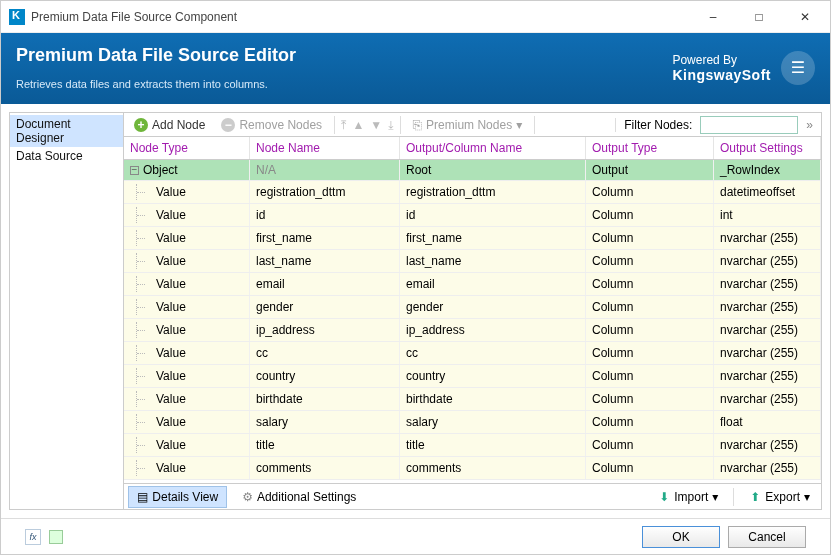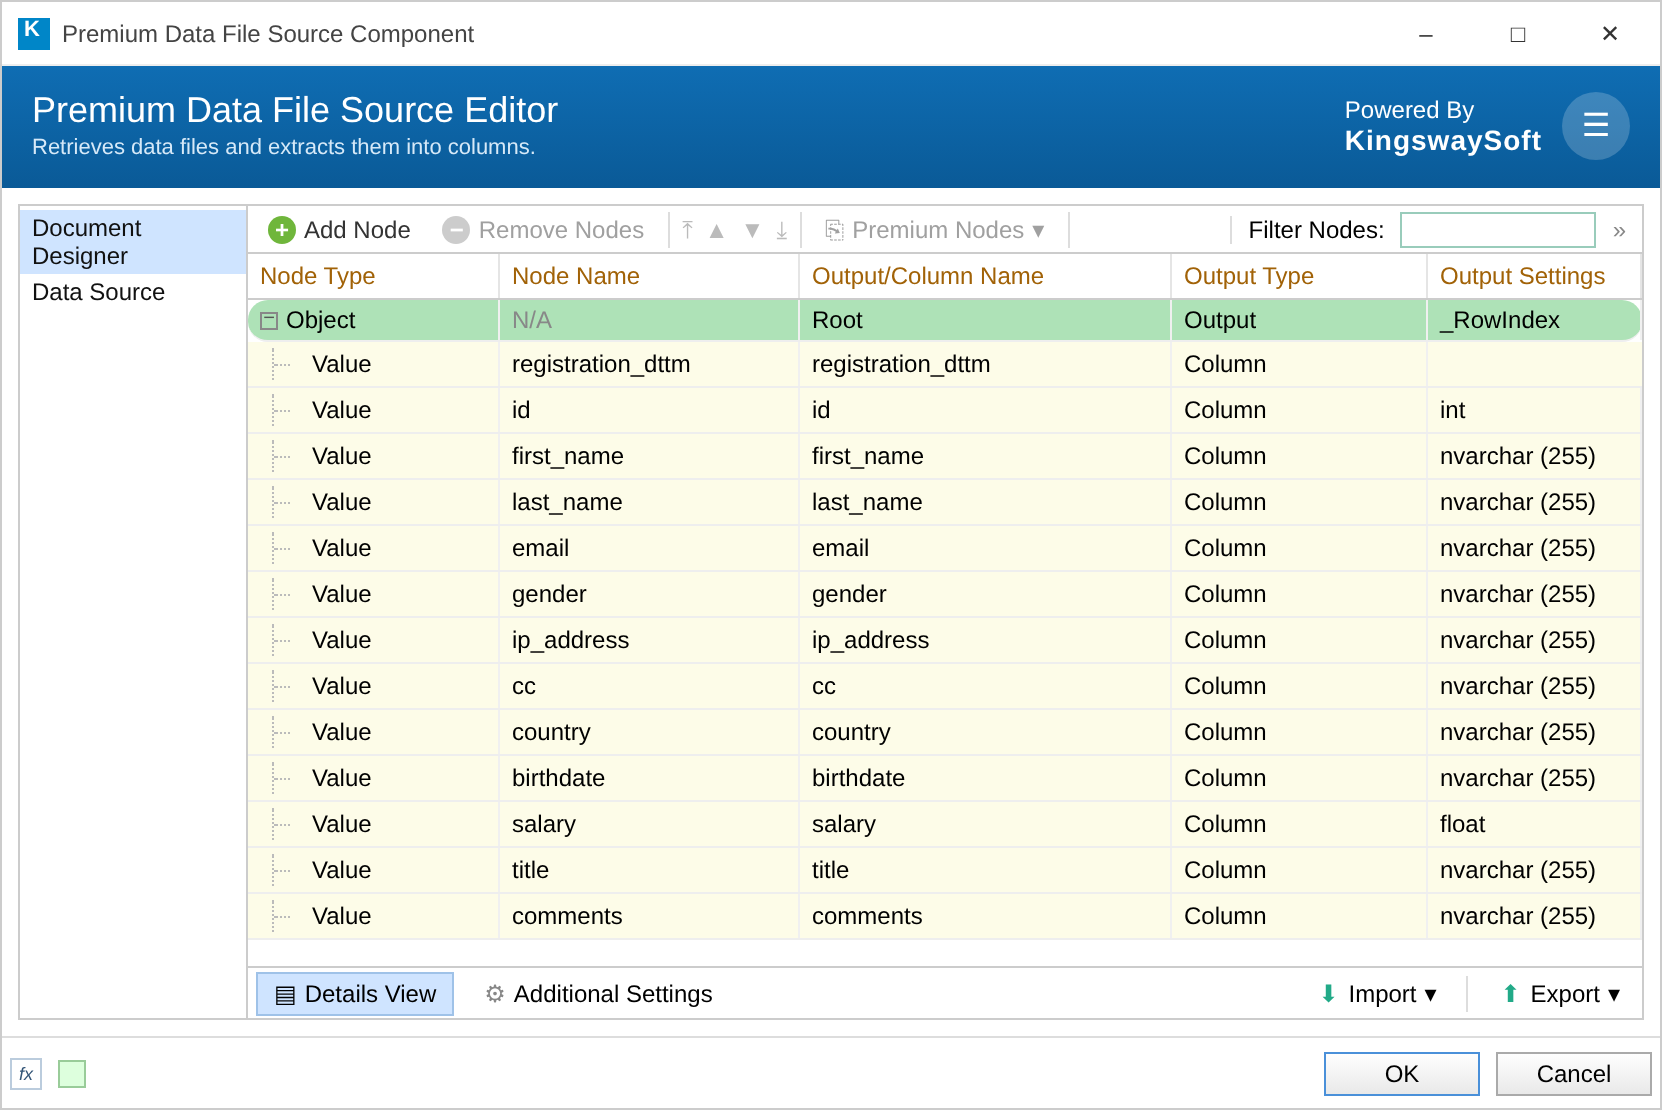--- a/index.html
+++ b/index.html
@@ -5,21 +5,21 @@
 * { box-sizing: border-box; margin: 0; padding: 0; font-family: "Segoe UI", Tahoma, sans-serif; font-size: 12px; }
 body { background: #fff; width: 831px; height: 555px; border: 1px solid #ccc; display: flex; flex-direction: column; overflow: hidden; }
 .titlebar { height: 32px; display: flex; align-items: center; padding: 0 2px; background: #fff; border-bottom: 1px solid #eee; }
 .titlebar .app-icon { width: 16px; height: 16px; margin: 0 6px; background: #0086c8; display: inline-block; position: relative; }
 .titlebar .app-icon::after { content: "K"; color: #fff; font-weight: bold; font-size: 11px; position: absolute; left: 3px; top: 0; }
 .titlebar .title { flex: 1; color: #444; }
 .titlebar .winbtns { display: flex; }
 .titlebar .winbtn { width: 46px; height: 30px; display: flex; align-items: center; justify-content: center; color: #333; }
 .header { background: linear-gradient(#0f6db3, #0a5a97); color: #fff; padding: 12px 15px 14px; display: flex; align-items: center; }
 .header-text { flex: 1; }
-.header h1 { font-size: 18px; font-weight: 400; margin-bottom: 2px; }
+.header h1 { font-size: 18px; font-weight: 700; margin-bottom: 12px; }
 .header p { font-size: 11px; color: #d6e9f8; }
 .kws-logo { display: flex; align-items: center; gap: 10px; }
 .logo-txt { color: #fff; font-size: 11px; }
 .logo-txt b { font-size: 14px; letter-spacing: .5px; }
 .logo-circ { width: 34px; height: 34px; border-radius: 50%; background: #ffffff33; display: flex; align-items: center; justify-content: center; color: #fff; font-size: 16px; }
 .body { flex: 1; display: flex; border-top: 1px solid #ccc; margin: 8px; border: 1px solid #ccc; overflow: hidden; }
 .sidebar { width: 114px; border-right: 1px solid #ccc; background: #fff; padding-top: 2px; }
 .side-item { padding: 2px 6px; color: #111; cursor: default; }
 .side-item.selected { background: #cfe4ff; }
 .main { flex: 1; display: flex; flex-direction: column; }
@@ -28,42 +28,42 @@
 .tbtn.disabled { color: #a0a0a0; }
 .tbtn .plus { width: 14px; height: 14px; border-radius: 50%; background: #6fb63b; color: #fff; display: inline-flex; align-items: center; justify-content: center; font-size: 12px; font-weight: bold; line-height: 1; }
 .tbtn .minus { width: 14px; height: 14px; border-radius: 50%; background: #ccc; color: #fff; display: inline-flex; align-items: center; justify-content: center; font-size: 12px; font-weight: bold; line-height: 1; }
 .sep { width: 1px; height: 18px; background: #ddd; margin: 0 2px; }
 .arrows { display: flex; gap: 6px; color: #bbb; font-size: 11px; }
 .filter-lbl { margin-left: auto; padding-right: 4px; border-left: 1px solid #ddd; padding-left: 8px; }
 .filter-input { width: 98px; height: 18px; border: 1px solid #9cb; }
 .chev { padding: 0 4px; color: #888; }
 .grid { flex: 1; overflow: auto; background: #fff; }
 .ghead { display: flex; background: #fff; border-bottom: 1px solid #ccc; position: sticky; top: 0; }
-.ghead > div { padding: 4px 6px; border-right: 1px solid #e5e5e5; color: #a16207; }
+.ghead > div { padding: 4px 6px; border-right: 1px solid #e5e5e5; color: #a21caf; }
 .c1 { width: 126px; display: flex; align-items: center; }
 .c2 { width: 150px; }
 .c3 { width: 186px; }
 .c4 { width: 128px; }
 .c5 { flex: 1; }
 .grow { display: flex; border-bottom: 1px solid #eee; }
 .grow > div { padding: 3px 6px; border-right: 1px solid #f0f0f0; display: flex; align-items: center; }
 .grow.root { background: #e4fbe6; }
-.grow.root.sel { background: #aee2b7; border-radius: 10px; }
+.grow.root.sel { background: #aee2b7; }
 .grow.val { background: #fdfce8; }
 .tree-ind { display: inline-block; width: 20px; border-left: 1px dotted #bbb; height: 16px; margin-left: 6px; position: relative; }
 .tree-ind::after { content: ""; position: absolute; top: 8px; left: 0; width: 8px; border-top: 1px dotted #bbb; }
 .minus-box { width: 9px; height: 9px; border: 1px solid #888; display: inline-flex; align-items: center; justify-content: center; margin-right: 4px; }
 .minus-box::after { content: "−"; font-size: 10px; line-height: 1; color: #555; }
 .bottombar { height: 26px; border-top: 1px solid #ccc; display: flex; align-items: center; padding: 0 4px; gap: 6px; }
 .btab { display: flex; align-items: center; gap: 4px; padding: 3px 8px; border: 1px solid transparent; }
 .btab.active { background: #cfe4ff; border: 1px solid #9fc2e8; }
 .gear { color: #888; }
 .spacer { flex: 1; }
 .smallbtn { display: flex; align-items: center; gap: 4px; padding: 2px 6px; border: 1px solid transparent; }
-.footer { height: 36px; display: flex; align-items: center; padding: 0 4px; border-top: 1px solid #ddd; gap: 8px; }
+.footer { height: 36px; display: flex; align-items: center; padding: 0 24px; border-top: 1px solid #ddd; gap: 8px; }
 .footer .spacer { flex: 1; }
 .pbtn { width: 78px; height: 22px; border: 1px solid #aaa; background: linear-gradient(#fefefe,#e9e9e9); display: flex; align-items: center; justify-content: center; }
 .pbtn.primary { border-color: #4a90d9; }
 .fx { width: 16px; height: 16px; border: 1px solid #bcd; display: inline-flex; align-items: center; justify-content: center; font-size: 9px; color: #357; font-style: italic; }
 .doc-ic { width: 14px; height: 14px; border: 1px solid #9c9; background: #dfd; }
 .ud-ic { display:inline-block; width:12px; text-align:center; }
 </style>
 </head>
 <body>
 
@@ -144,20 +144,21 @@
             <div class="c5">_RowIndex</div>
           </div>
           <div class="grow val">
             <div class="c1">
               <span class="tree-ind"></span>
               <span>Value</span>
             </div>
             <div class="c2">registration_dttm</div>
             <div class="c3">registration_dttm</div>
             <div class="c4">Column</div>
+            <div class="c5">datetimeoffset</div>
           </div>
           <div class="grow val">
             <div class="c1">
               <span class="tree-ind"></span>
               <span>Value</span>
             </div>
             <div class="c2">id</div>
             <div class="c3">id</div>
             <div class="c4">Column</div>
             <div class="c5">int</div>

